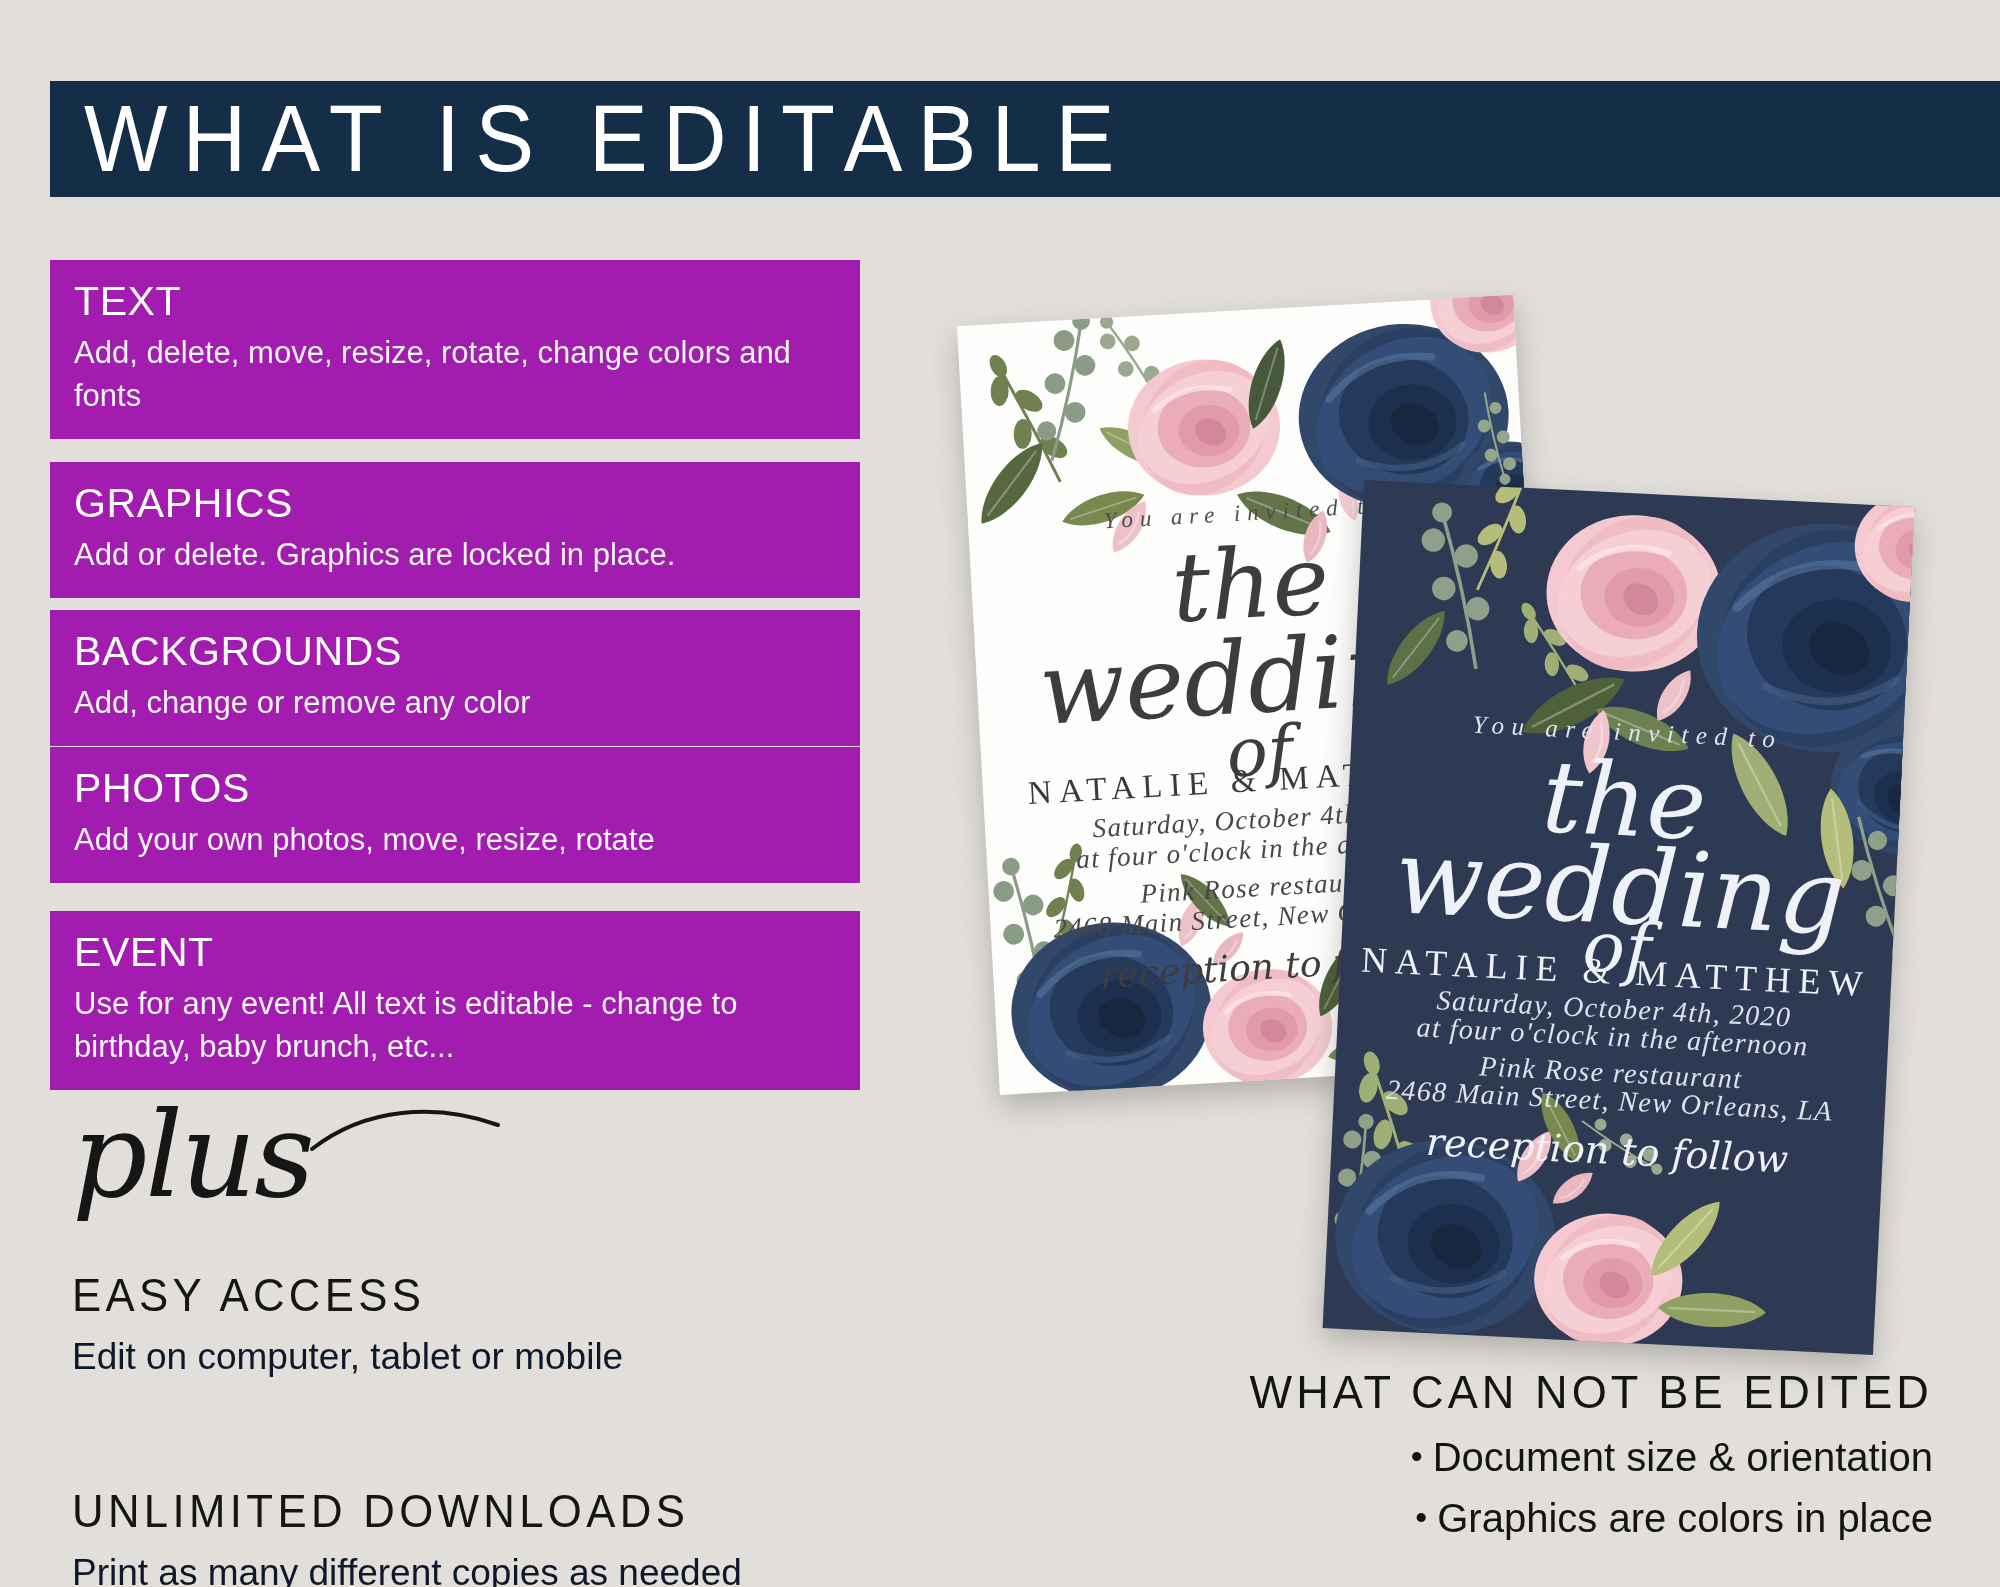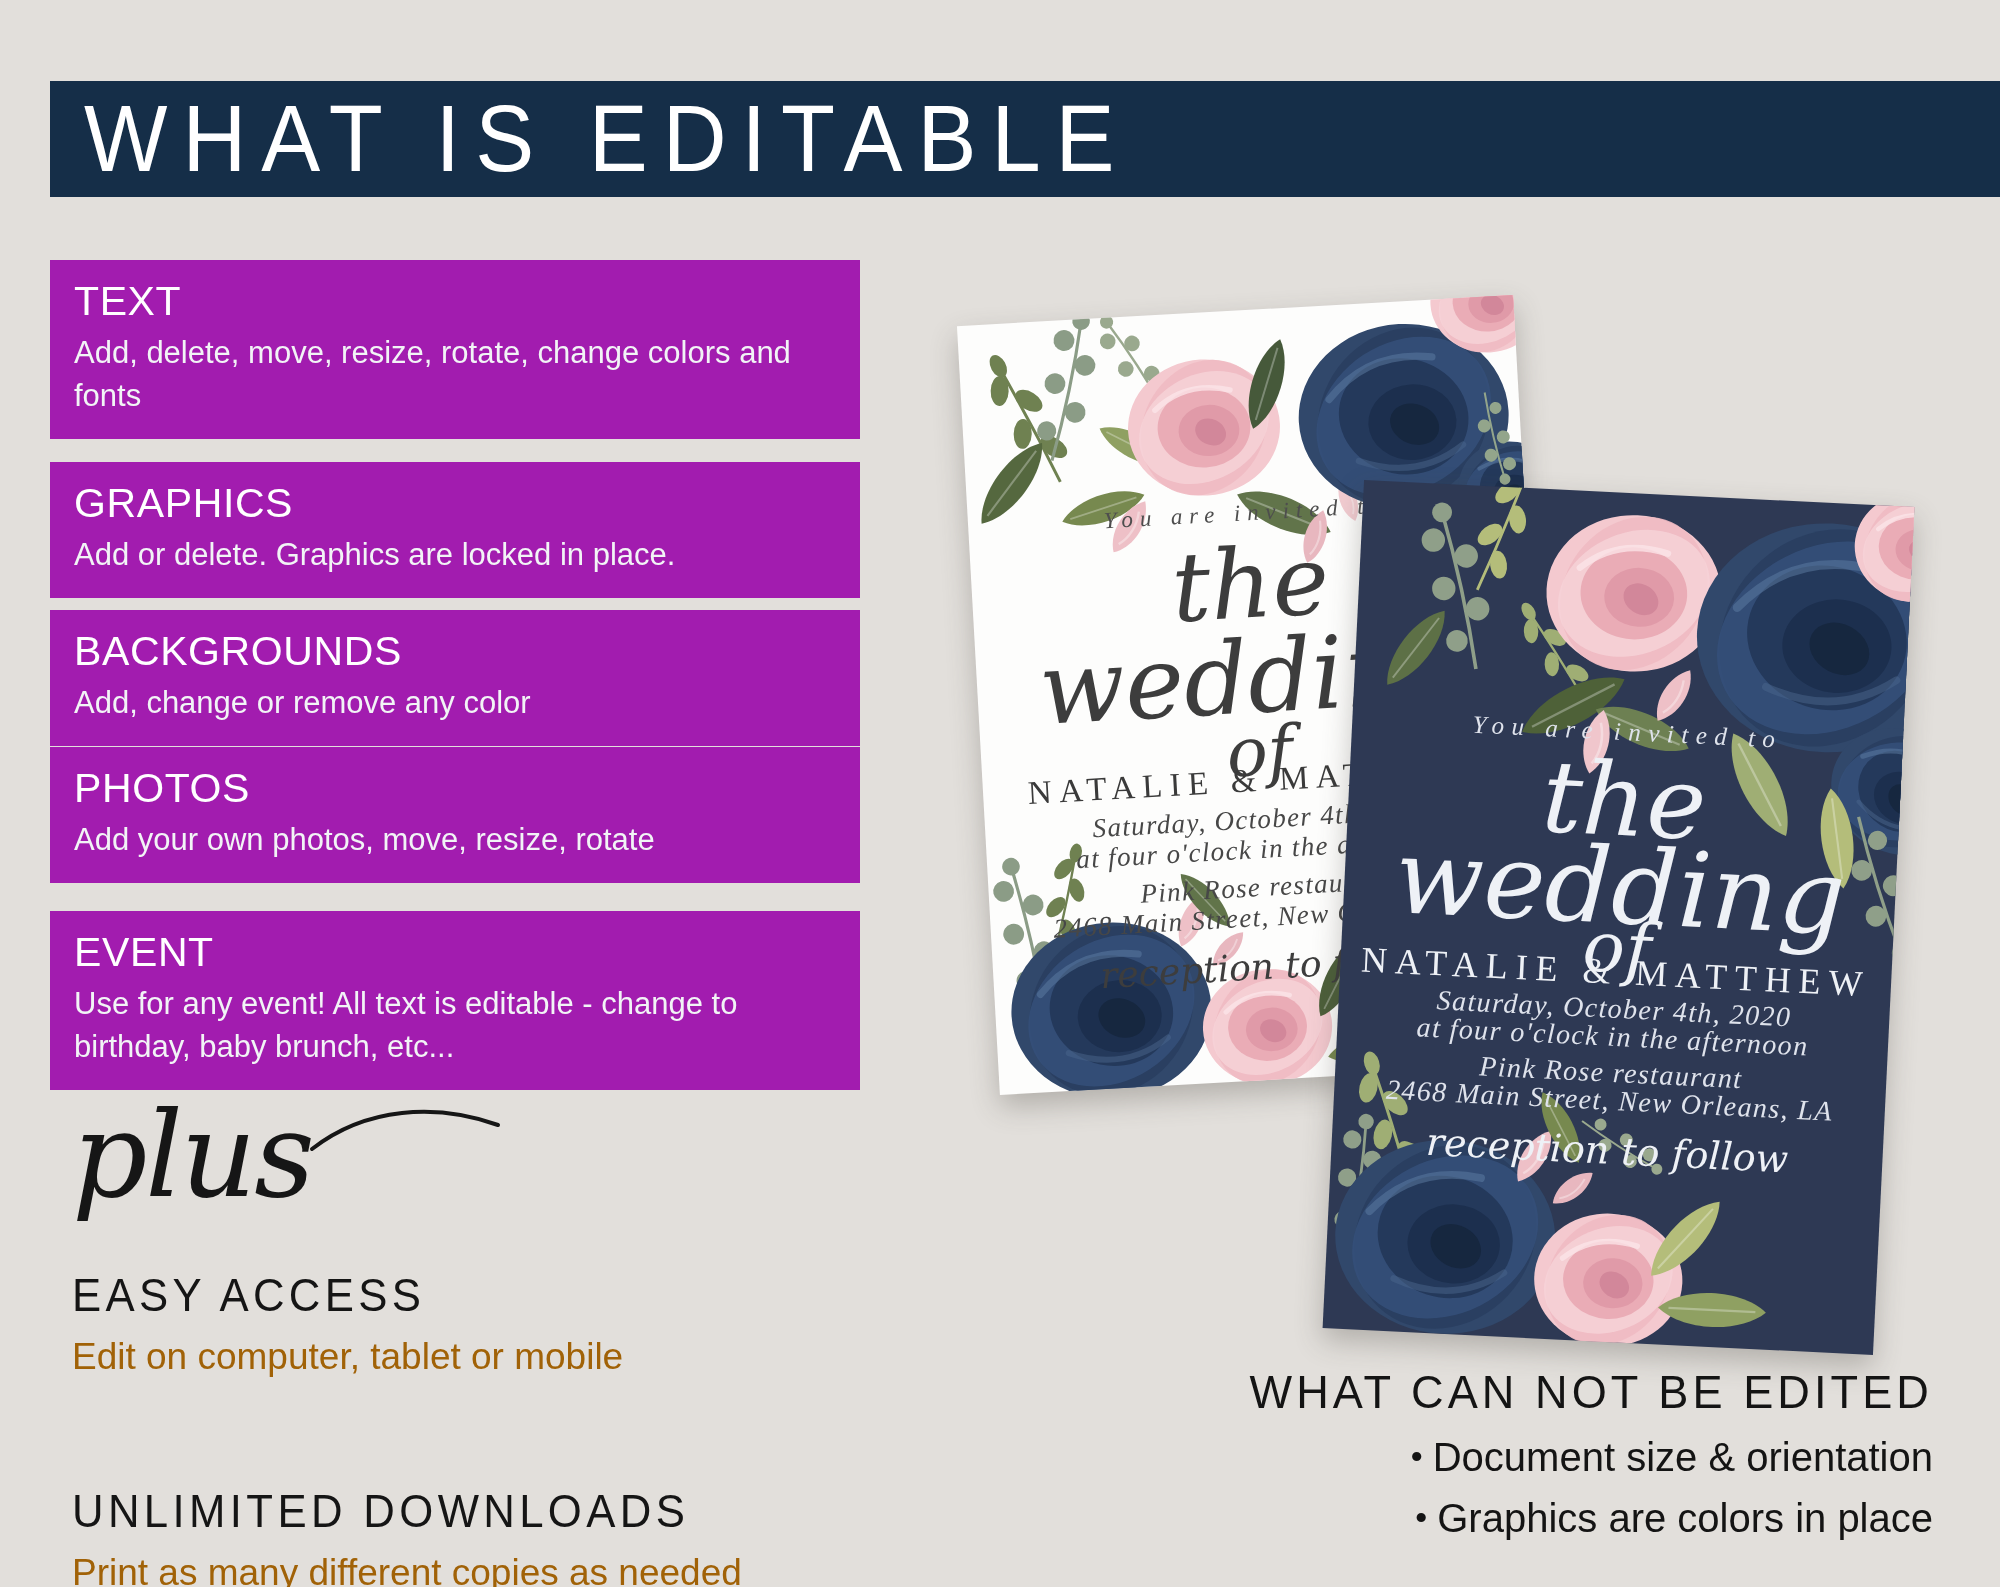--- a/index.html
+++ b/index.html
@@ -57,21 +57,21 @@
   .plus-swash{margin-left:-6px;margin-top:-46px;}
   .benefit{position:absolute;left:72px;color:#151515;}
   #benefit-access{top:1268px;}
   #benefit-downloads{top:1484px;}
   .benefit-title{
     font-size:46px;font-weight:300;letter-spacing:0.10em;
     transform:scaleX(.95);transform-origin:left center;
     white-space:nowrap;margin:0;
   }
   .benefit-desc{
-    font-size:37px;font-weight:400;margin:14px 0 0 0;white-space:nowrap;color:#a16207;
+    font-size:37px;font-weight:400;margin:14px 0 0 0;white-space:nowrap;color:#0f172a;
   }
   
   .not-editable{
     position:absolute;right:67px;top:1364px;text-align:right;color:#141414;
   }
   .not-editable-title{
     font-size:47px;font-weight:300;letter-spacing:0.09em;margin:0;
     transform:scaleX(.96);transform-origin:right center;white-space:nowrap;
   }
   .not-editable-item{

